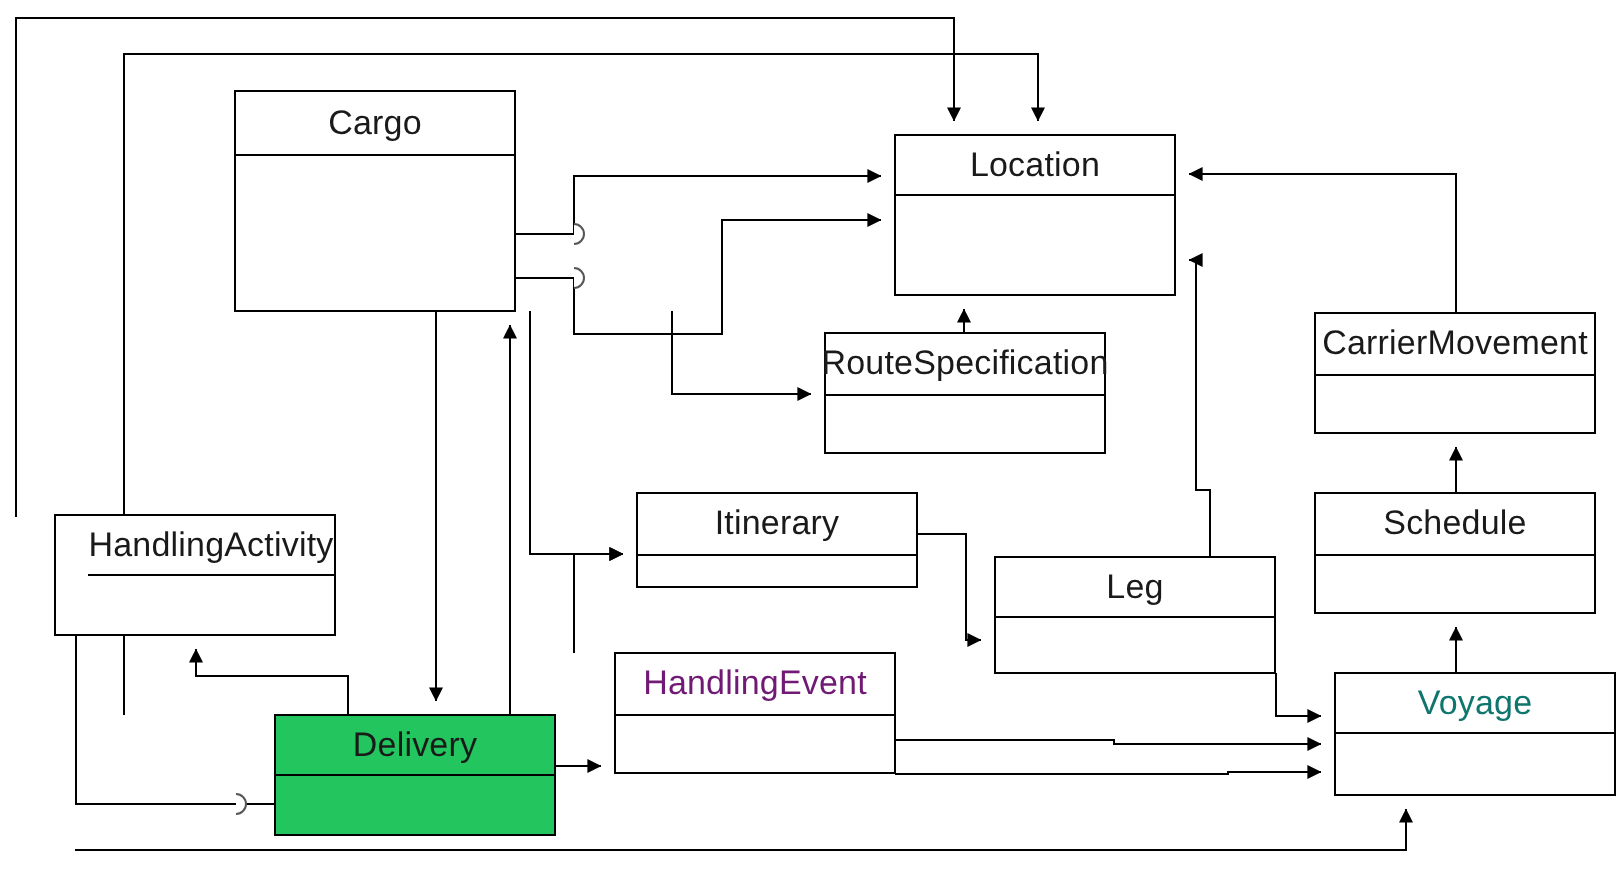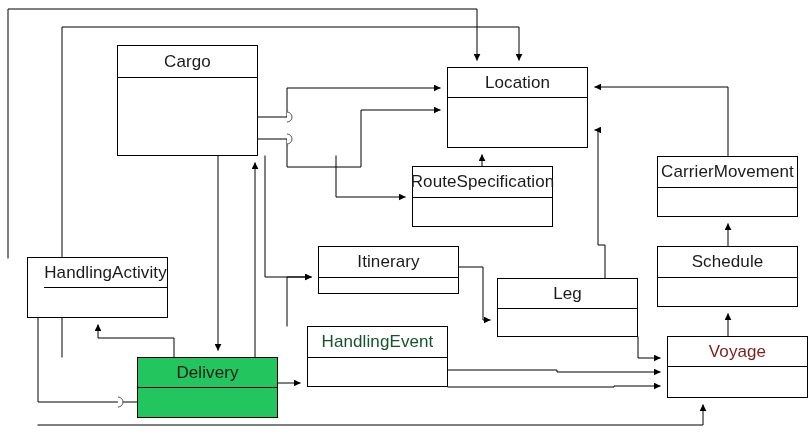--- a/index.html
+++ b/index.html
@@ -83,26 +83,26 @@
       </div>
       <div class="node" style="left: 657px; top: 246px; width: 141px; height: 61px; border-color: rgb(0, 0, 0); background: rgb(255, 255, 255);">
         <div class="title" style="height: 31px; color: rgb(26, 26, 26);">Schedule</div>
         <div class="body" style="height: 28px;"></div>
       </div>
       <div class="node" style="left: 497px; top: 278px; width: 141px; height: 59px; border-color: rgb(0, 0, 0); background: rgb(255, 255, 255);">
         <div class="title" style="height: 30px; color: rgb(26, 26, 26);">Leg</div>
         <div class="body" style="height: 27px;"></div>
       </div>
       <div class="node" style="left: 307px; top: 326px; width: 141px; height: 61px; border-color: rgb(0, 0, 0); background: rgb(255, 255, 255);">
-        <div class="title" style="height: 31px; color: #14532d;">HandlingEvent</div>
+        <div class="title" style="height: 31px; color: #701a75;">HandlingEvent</div>
         <div class="body" style="height: 28px;"></div>
       </div>
       <div class="node" style="left: 137px; top: 357px; width: 141px; height: 61px; border-color: rgb(0, 0, 0); background: #22c55e;">
         <div class="title" style="height: 30px; color: rgb(26, 26, 26);">Delivery</div>
         <div class="body" style="height: 29px;"></div>
       </div>
       <div class="node" style="left: 667px; top: 336px; width: 141px; height: 62px; border-color: rgb(0, 0, 0); background: rgb(255, 255, 255);">
-        <div class="title" style="height: 30px; color: #7f1d1d;">Voyage</div>
+        <div class="title" style="height: 30px; color: #0f766e;">Voyage</div>
         <div class="body" style="height: 30px;"></div>
       </div>
     </div>
 
 </div>
 
 </body></html>

